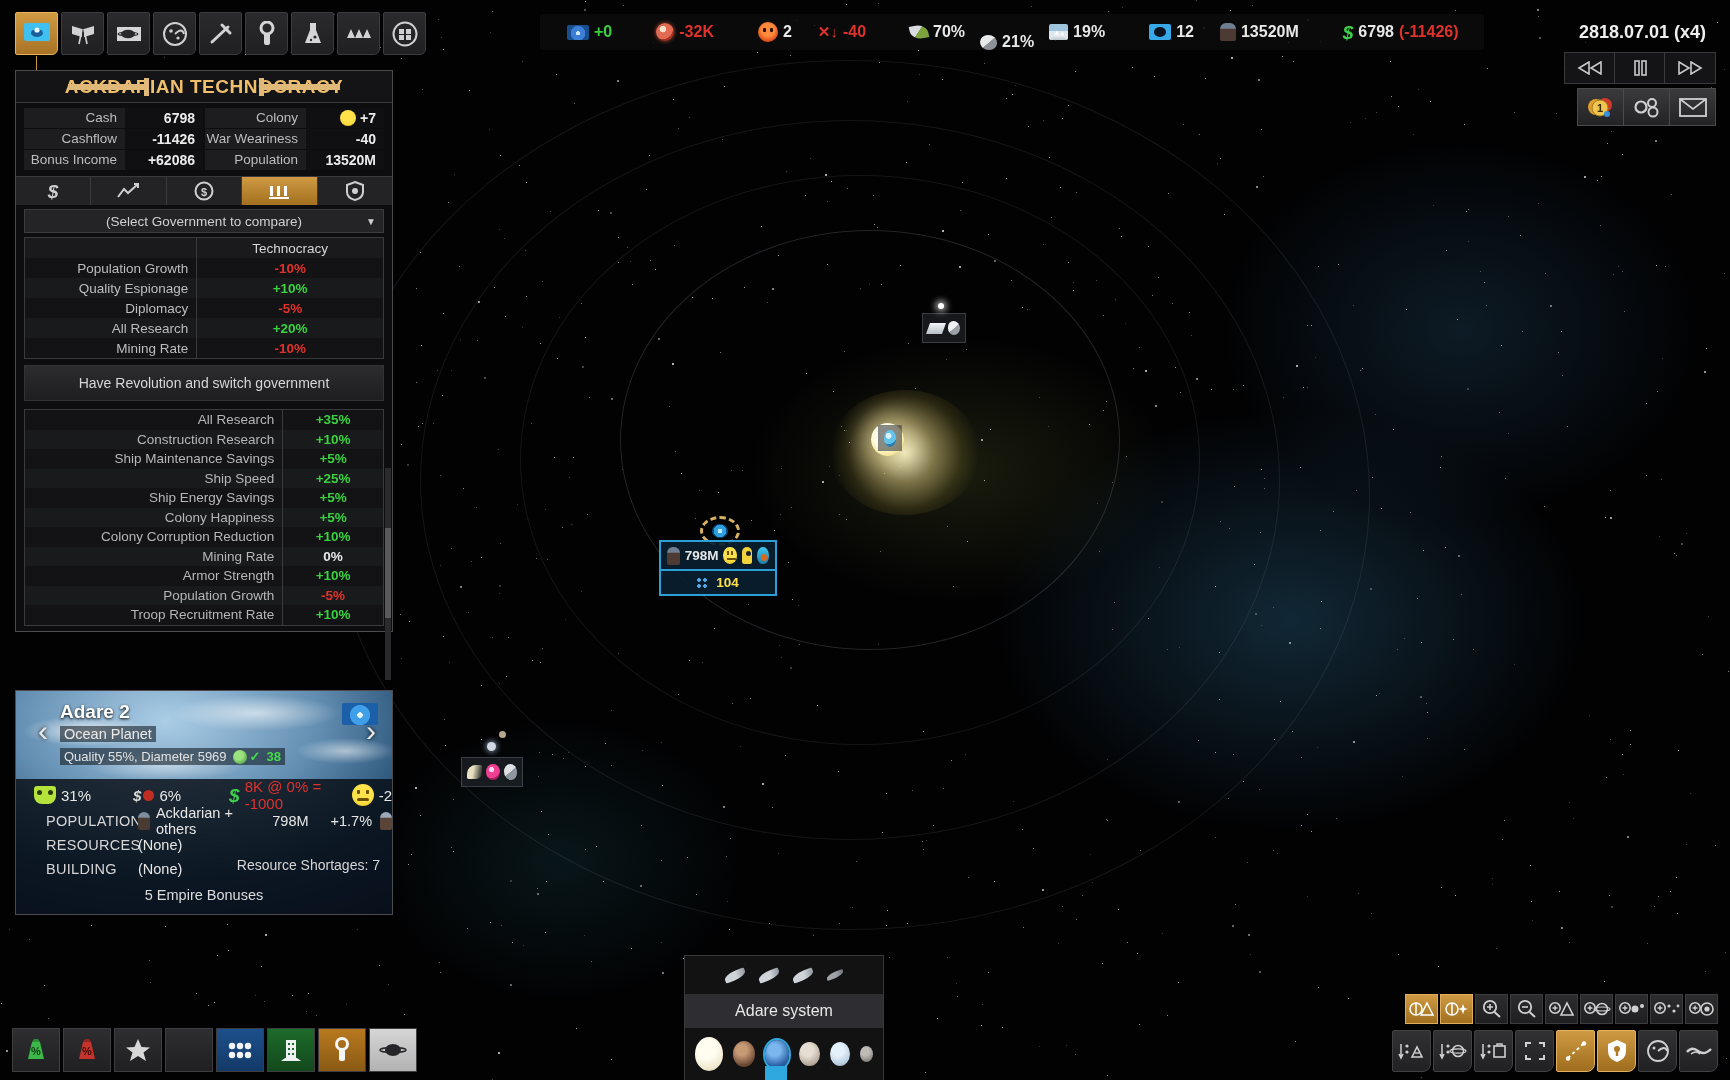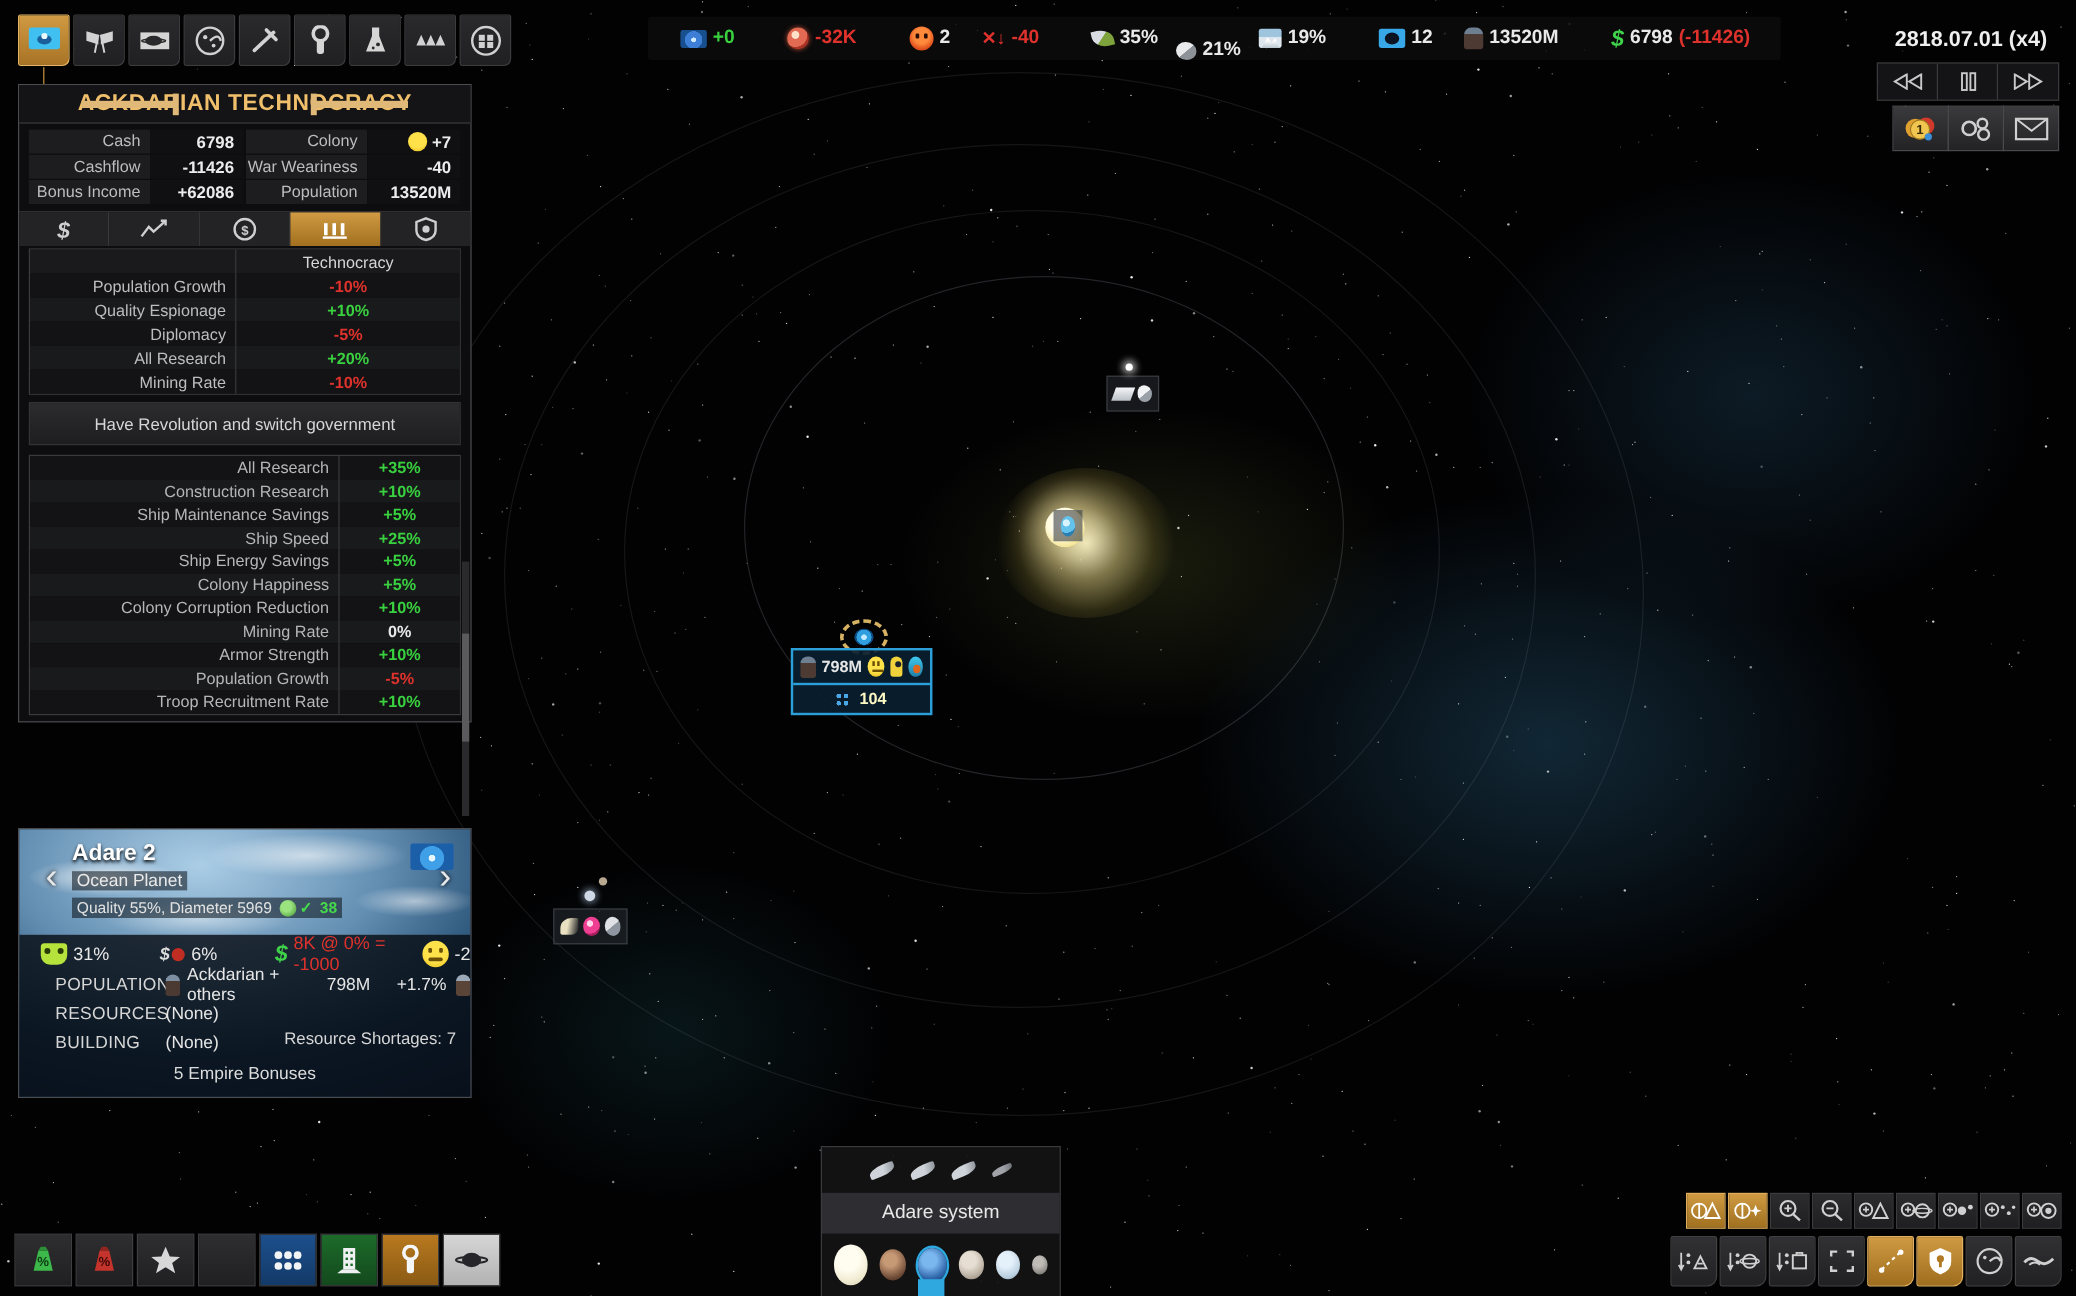--- a/index.html
+++ b/index.html
@@ -304,21 +304,21 @@
 
   
   .map-tt {
     position:absolute; left:659px; top:540px; width:118px;
     border:2px solid #2c9fd8; background: rgba(9,30,48,.92);
   }
   .map-tt .r1 { height:27px; display:flex; align-items:center; gap:5px; padding:0 6px; }
   .map-tt .r2 { height:25px; display:flex; align-items:center; justify-content:center; gap:4px;
     border-top:2px solid #2c9fd8; }
   .tt-pop { font-size:13.5px; color:#e6e6e6; font-weight:bold; }
-  .tt-num { font-size:13.5px; color:#fef9c3; font-weight:bold; }
+  .tt-num { font-size:13.5px; color:#fde047; font-weight:bold; }
   .tt-face { width:17px;height:17px;border-radius:50%;background:radial-gradient(circle at 50% 35%, #ffe24a 0 55%, #e3b716 100%); position:relative; }
   .tt-face::before,.tt-face::after{content:"";position:absolute;top:4px;width:2px;height:4px;background:#6a4f05;}
   .tt-face::before{left:4px;}.tt-face::after{right:4px;}
   .tt-face i{position:absolute;left:4px;bottom:4px;width:9px;height:2px;background:#6a4f05;}
   .tt-hook { width:13px;height:17px; background:#f2d23b; border-radius:6px 6px 3px 3px; position:relative; }
   .tt-hook::after{content:"";position:absolute;left:4px;top:4px;width:5px;height:5px;background:#1a2230;border-radius:50%;}
   .tt-fire { width:15px;height:17px; background:linear-gradient(180deg,#3fc9ee,#1f7ea8); border-radius:50% 50% 45% 45%; position:relative;}
   .tt-fire::after{content:"";position:absolute;left:4px;bottom:3px;width:6px;height:7px;background:#e0661c;border-radius:50%;}
   .dots4 { display:inline-block; width:15px;height:10px;
     background:
@@ -1157,21 +1157,21 @@
       <span class="ic ic-face-red"></span>
       <span class="white">2</span>
     </div>
     <div class="tb-item">
       <span class="ic-x-down">✕↓</span>
       <span class="red">-40</span>
     </div>
     <div class="tb-sep"></div>
     <div class="tb-item">
       <span class="ic ic-leaf"></span>
-      <span class="white">35%</span>
+      <span class="white">70%</span>
     </div>
     <div class="tb-item" style="padding-left:2px;margin-top:20px;">
       <span class="ic ic-rock"></span>
       <span class="white">21%</span>
     </div>
     <div class="tb-item" style="padding-left:2px;">
       <span class="ic ic-mountain"></span>
       <span class="white">19%</span>
     </div>
     <div class="tb-sep"></div>
@@ -1378,20 +1378,24 @@
       </div>
       <div class="stab">
         <svg width="22" height="22" viewBox="0 0 22 22">
             <path d="M11 2 L19 5 L19 12 Q19 18 11 20 Q3 18 3 12 L3 5 Z" fill="none" stroke="#cfcfcf" stroke-width="2"></path>
             <circle cx="11" cy="11" r="3" fill="#cfcfcf"></circle>
           </svg>
       </div>
     </div>
 
 
+    <div class="select-row">
+      <span>(Select Government to compare)</span>
+      <span class="caret">▼</span>
+    </div>
 
     <div class="gov-table-wrap">
       <table class="gov2">
         <tbody>
             <tr class="gov-hdr">
           <td style="width:48%; border-right:1px solid #3a3a3c;">&nbsp;</td>
           <td>Technocracy</td>
         </tr>
         <tr class="zebra0">
           <td class="gov-lbl">Population Growth</td>

